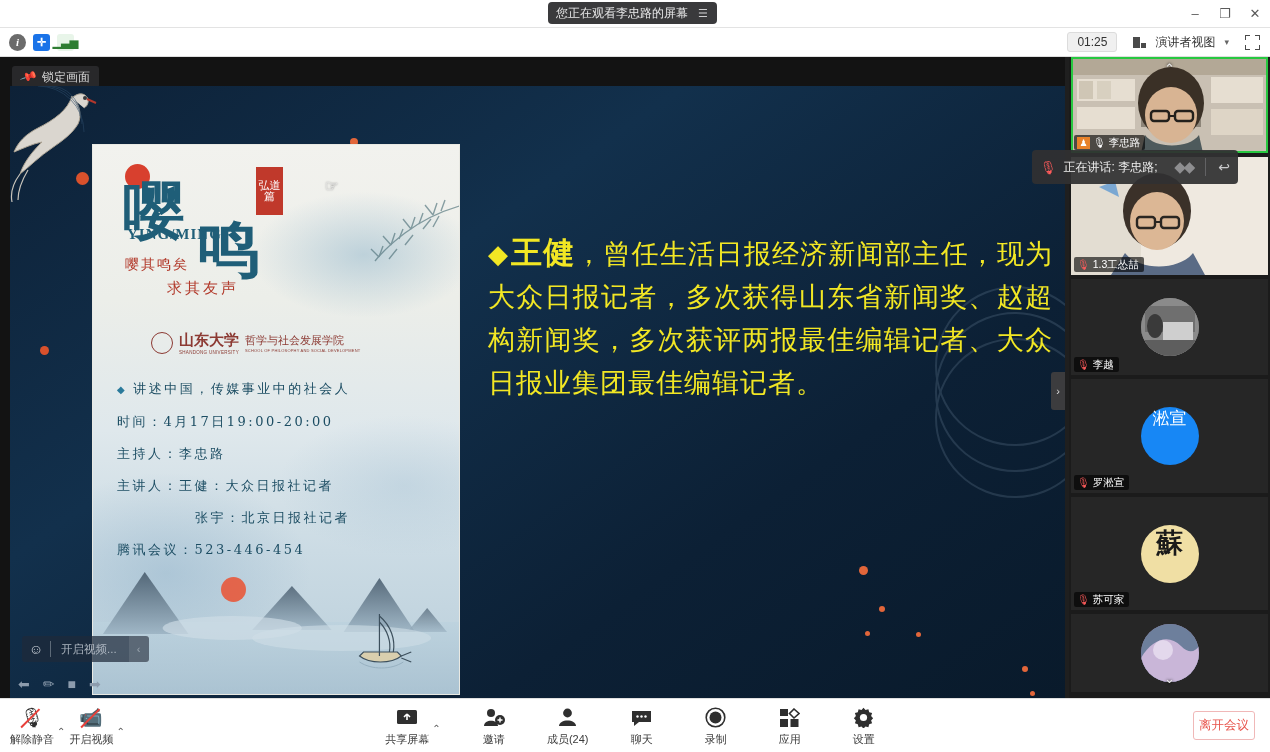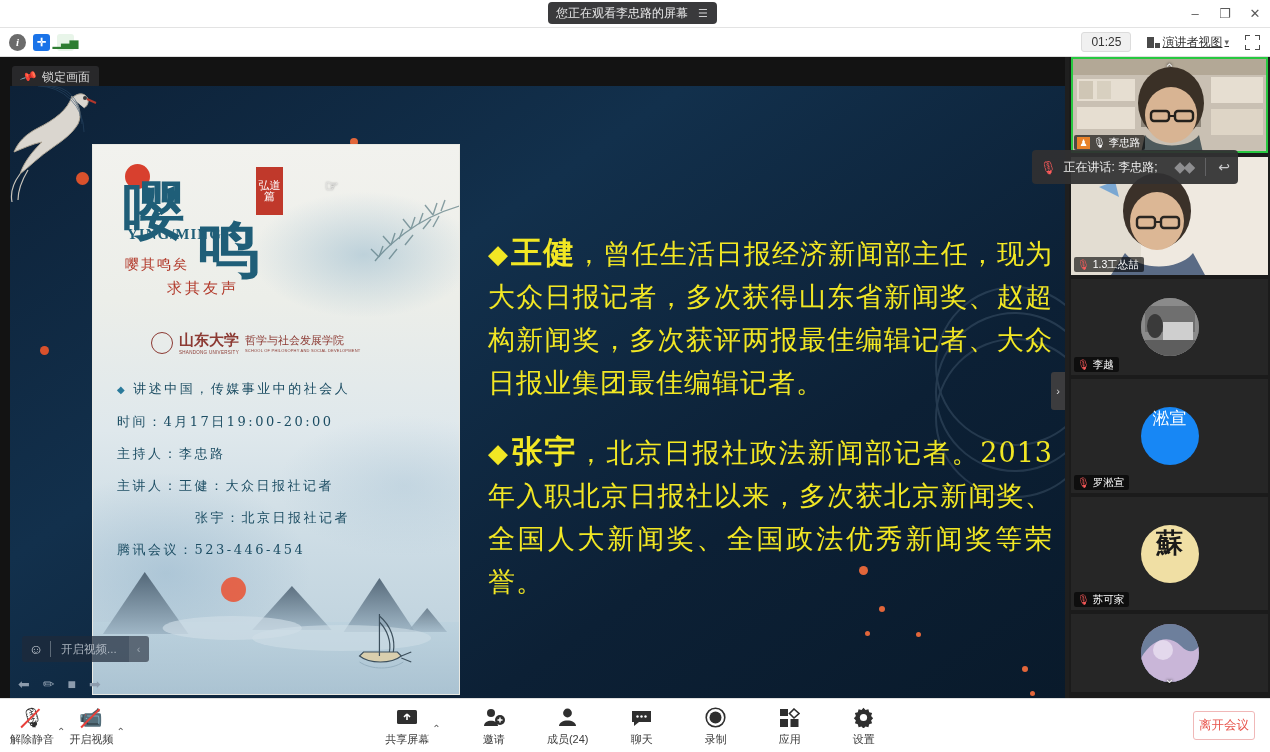--- a/index.html
+++ b/index.html
@@ -34,22 +34,22 @@
   }
   .sb-icons { display:flex; align-items:center; gap:7px; padding-left:9px; }
   .sb-ico { width:17px; height:17px; border-radius:3px; display:flex;
             align-items:center; justify-content:center; font-size:11px; color:#fff; font-weight:bold;}
   .ico-info { background:#6b6b6b; border-radius:50%; font-style:italic; font-family:"Liberation Serif",serif;}
   .ico-shield { background:#1a73e8; }
   .ico-bars { background:#e8f5e9; color:#2e7d32; }
   .sb-right { margin-left:auto; display:flex; align-items:center; gap:10px; padding-right:10px; }
   .timer { background:#f0f0f0; border:1px solid #dcdcdc; border-radius:3px;
            font-size:12px; color:#333; padding:2px 9px; font-family:"Liberation Sans",sans-serif; }
-  .viewmode { display:flex; align-items:center; gap:2px; font-size:12px; color:#333;
-              padding:2px 6px; border-radius:3px;text-decoration:underline; }
+  .viewmode { display:flex; align-items:center; gap:9px; font-size:12px; color:#333;
+              padding:2px 6px; border-radius:3px; }
   .vm-glyph { width:13px; height:11px; position:relative; display:inline-block; }
   .vm-glyph::before { content:""; position:absolute; left:0; top:0; width:7px; height:11px;
                       background:#4a4a4a; }
   .vm-glyph::after  { content:""; position:absolute; left:8px; top:6px; width:5px; height:5px;
                       background:#4a4a4a; }
   .caret { font-size:9px; color:#666; }
   .fs-icon { width:15px; height:15px; position:relative; }
   .fs-icon span { position:absolute; width:5px; height:5px; border:1.5px solid #4a4a4a; }
   .fs-icon span:nth-child(1){left:0;top:0;border-right:0;border-bottom:0;}
   .fs-icon span:nth-child(2){right:0;top:0;border-left:0;border-bottom:0;}
@@ -378,25 +378,20 @@
         </svg>
         <div class="p-ls-sun" style="left:128px;bottom:92px;top:auto;"></div>
       </div>
 
       <div class="body-text">
         <div class="para">
           <div class="para-body">
             <span class="para-diamond">◆</span><span class="para-name">王健</span><span>，曾任生活日报经济新闻部主任，现为大众日报记者，多次获得山东省新闻奖、赵超构新闻奖，多次获评两报最佳编辑记者、大众日报业集团最佳编辑记者。</span>
           </div>
         </div>
-        <div class="para">
-          <div class="para-body">
-            <span class="para-diamond">◆</span><span class="para-name">张宇</span><span>，北京日报社政法新闻部记者。2013年入职北京日报社以来，多次获北京新闻奖、全国人大新闻奖、全国政法优秀新闻奖等荣誉。</span>
-          </div>
-        </div>
       </div>
 
       <div class="say-bar">
         <div class="say-emoji">☺</div>
         <div class="say-div"></div>
         <div class="say-text">开启视频...</div>
         <div class="say-collapse">‹</div>
       </div>
 
       <div class="annot-row">

